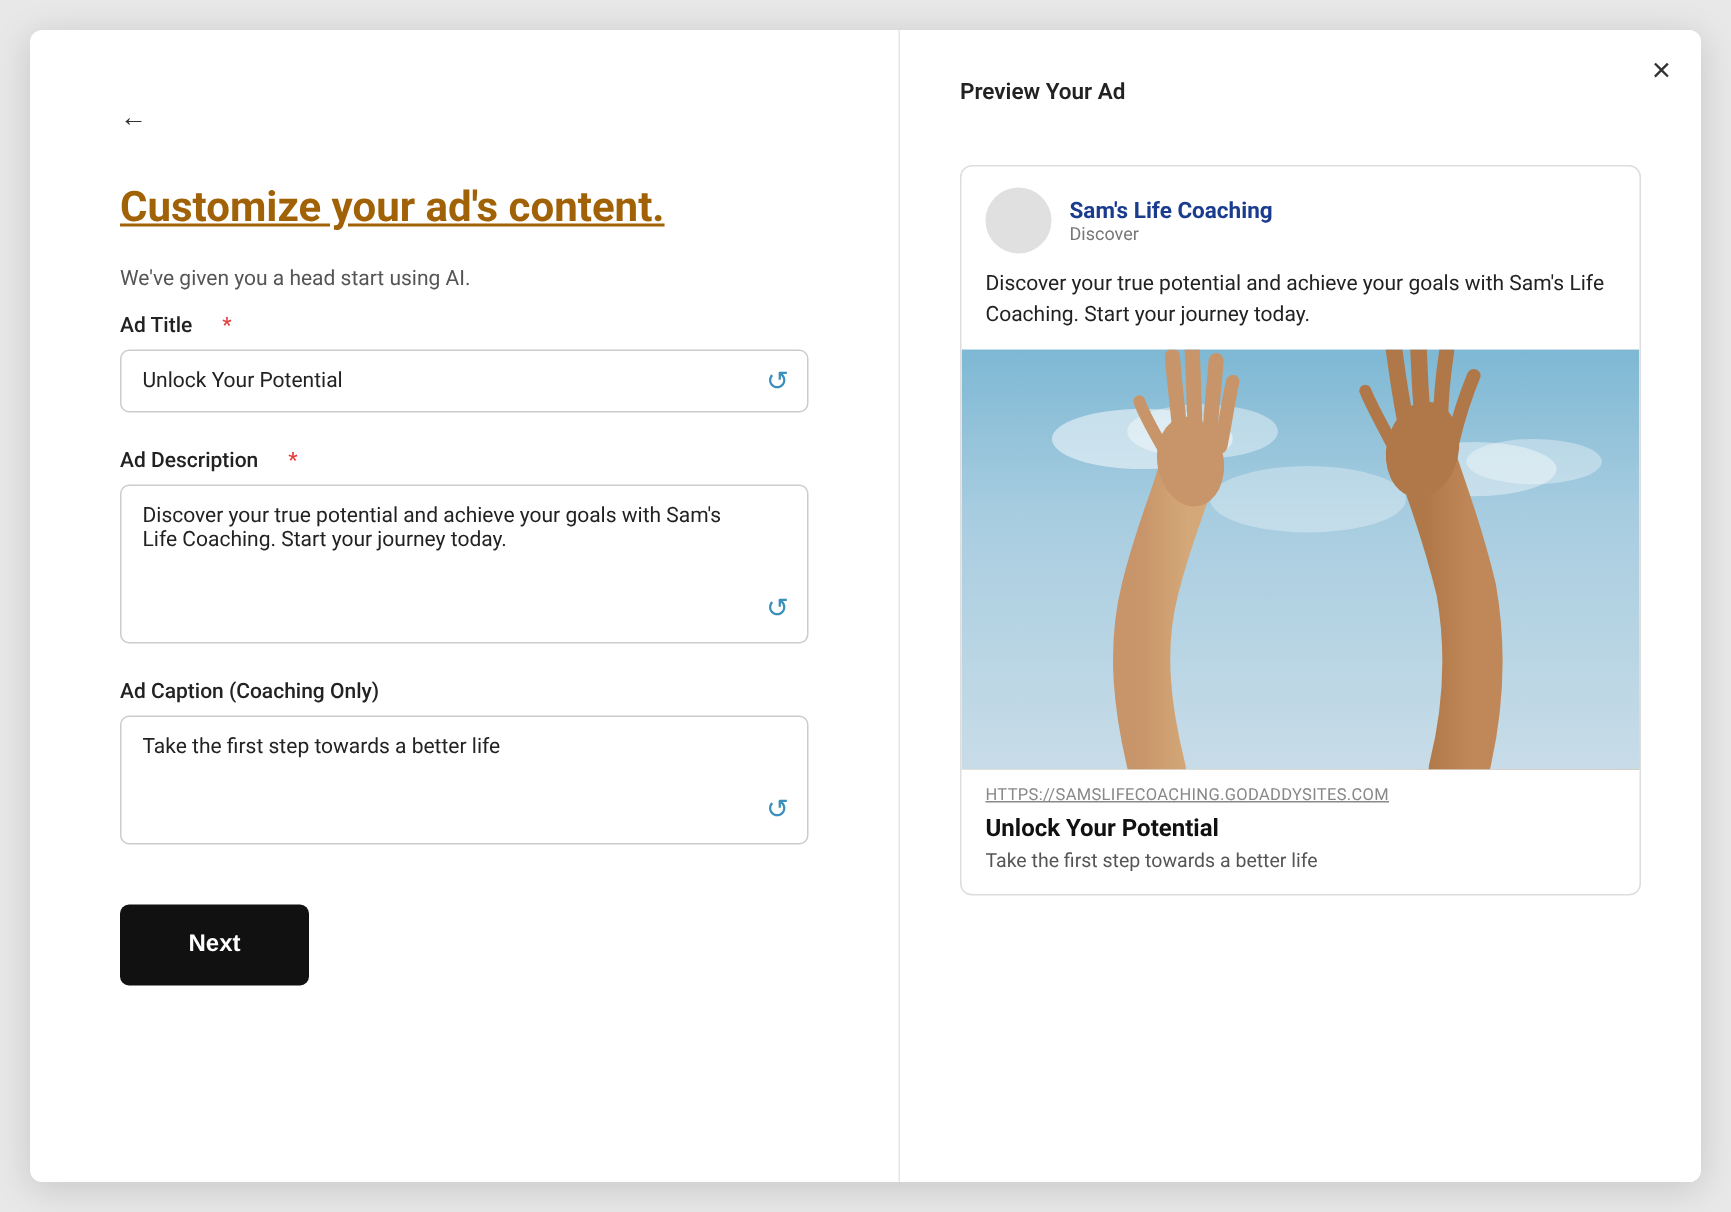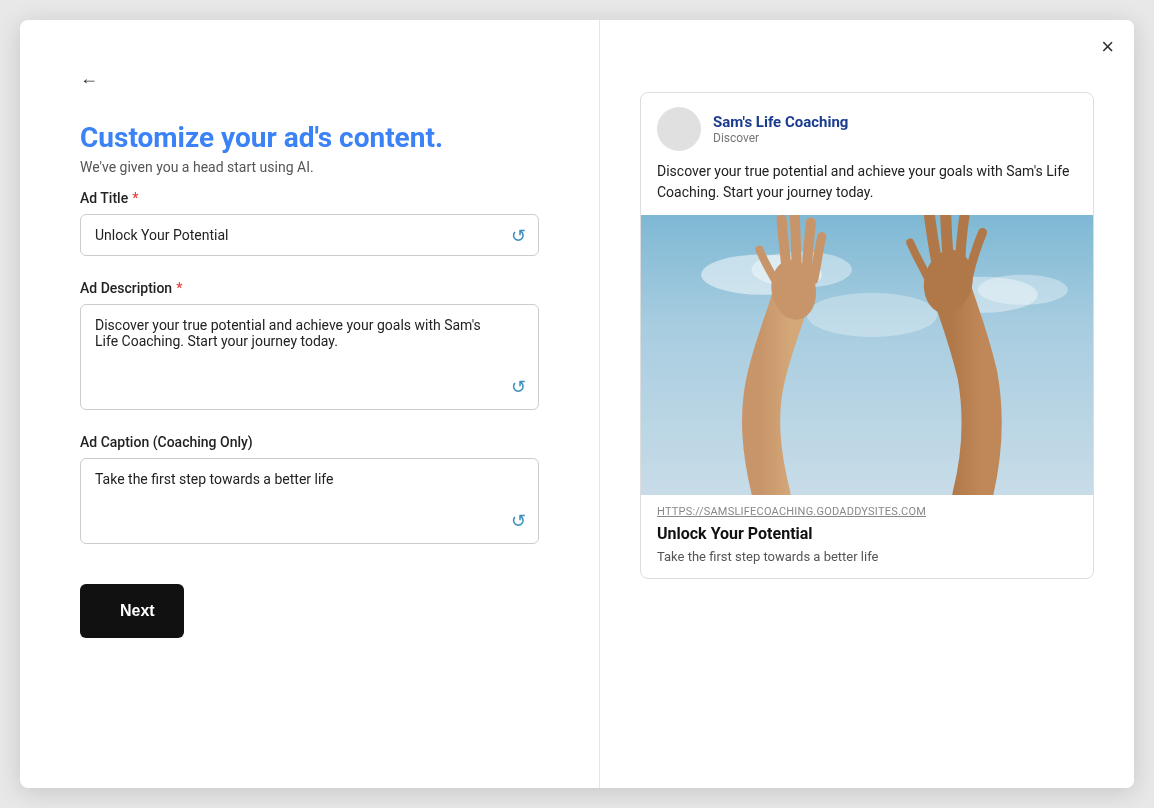--- a/index.html
+++ b/index.html
@@ -40,40 +40,41 @@
       margin-bottom: 32px;
       color: #333;
     }
     .back-arrow {
       font-size: 18px;
       color: #333;
     }
     .page-title {
       font-size: 28px;
       font-weight: 700;
-      color: #3b82f6;
-      margin-bottom: 4px;
+      color: #a16207;
+      margin-bottom: 23px;
       line-height: 1.2;
+      text-decoration: underline;
     }
     .page-subtitle {
       font-size: 14px;
       color: #555;
       margin-bottom: 15px;
     }
     .field-group {
       margin-bottom: 24px;
     }
     .field-label {
       font-size: 14px;
       font-weight: 500;
       color: #222;
       margin-bottom: 8px;
       display: flex;
       align-items: center;
-      gap: 4px;
+      gap: 20px;
     }
     .required-star {
       color: #e53e3e;
       font-size: 14px;
     }
     .input-wrapper {
       position: relative;
       border: 1.5px solid #ccc;
       border-radius: 6px;
       background: #fff;
@@ -111,21 +112,21 @@
     .next-button {
       margin-top: 16px;
       background: #111;
       color: #fff;
       border: none;
       border-radius: 6px;
       padding: 18px 40px;
       font-size: 16px;
       font-weight: 600;
       cursor: pointer;
-      width: 104px;
+      width: 126px;
       align-self: flex-start;
     }
 
     
     .right-panel {
       flex: 1;
       padding: 32px 40px;
       background: #fff;
       position: relative;
       overflow-y: auto;
@@ -301,20 +302,21 @@
         <span class="refresh-icon">↺</span>
       </div>
     </div>
 
     <button class="next-button">Next</button>
   </div>
 
   <div class="right-panel">
     <button class="close-button">×</button>
 
+    <div class="preview-label">Preview Your Ad</div>
 
 
     <div class="ad-preview-card">
       <div class="ad-header">
         <div class="ad-avatar"></div>
         <div>
           <div class="ad-brand-name">Sam's Life Coaching</div>
           <div class="ad-sponsored">Discover</div>
         </div>
       </div>

